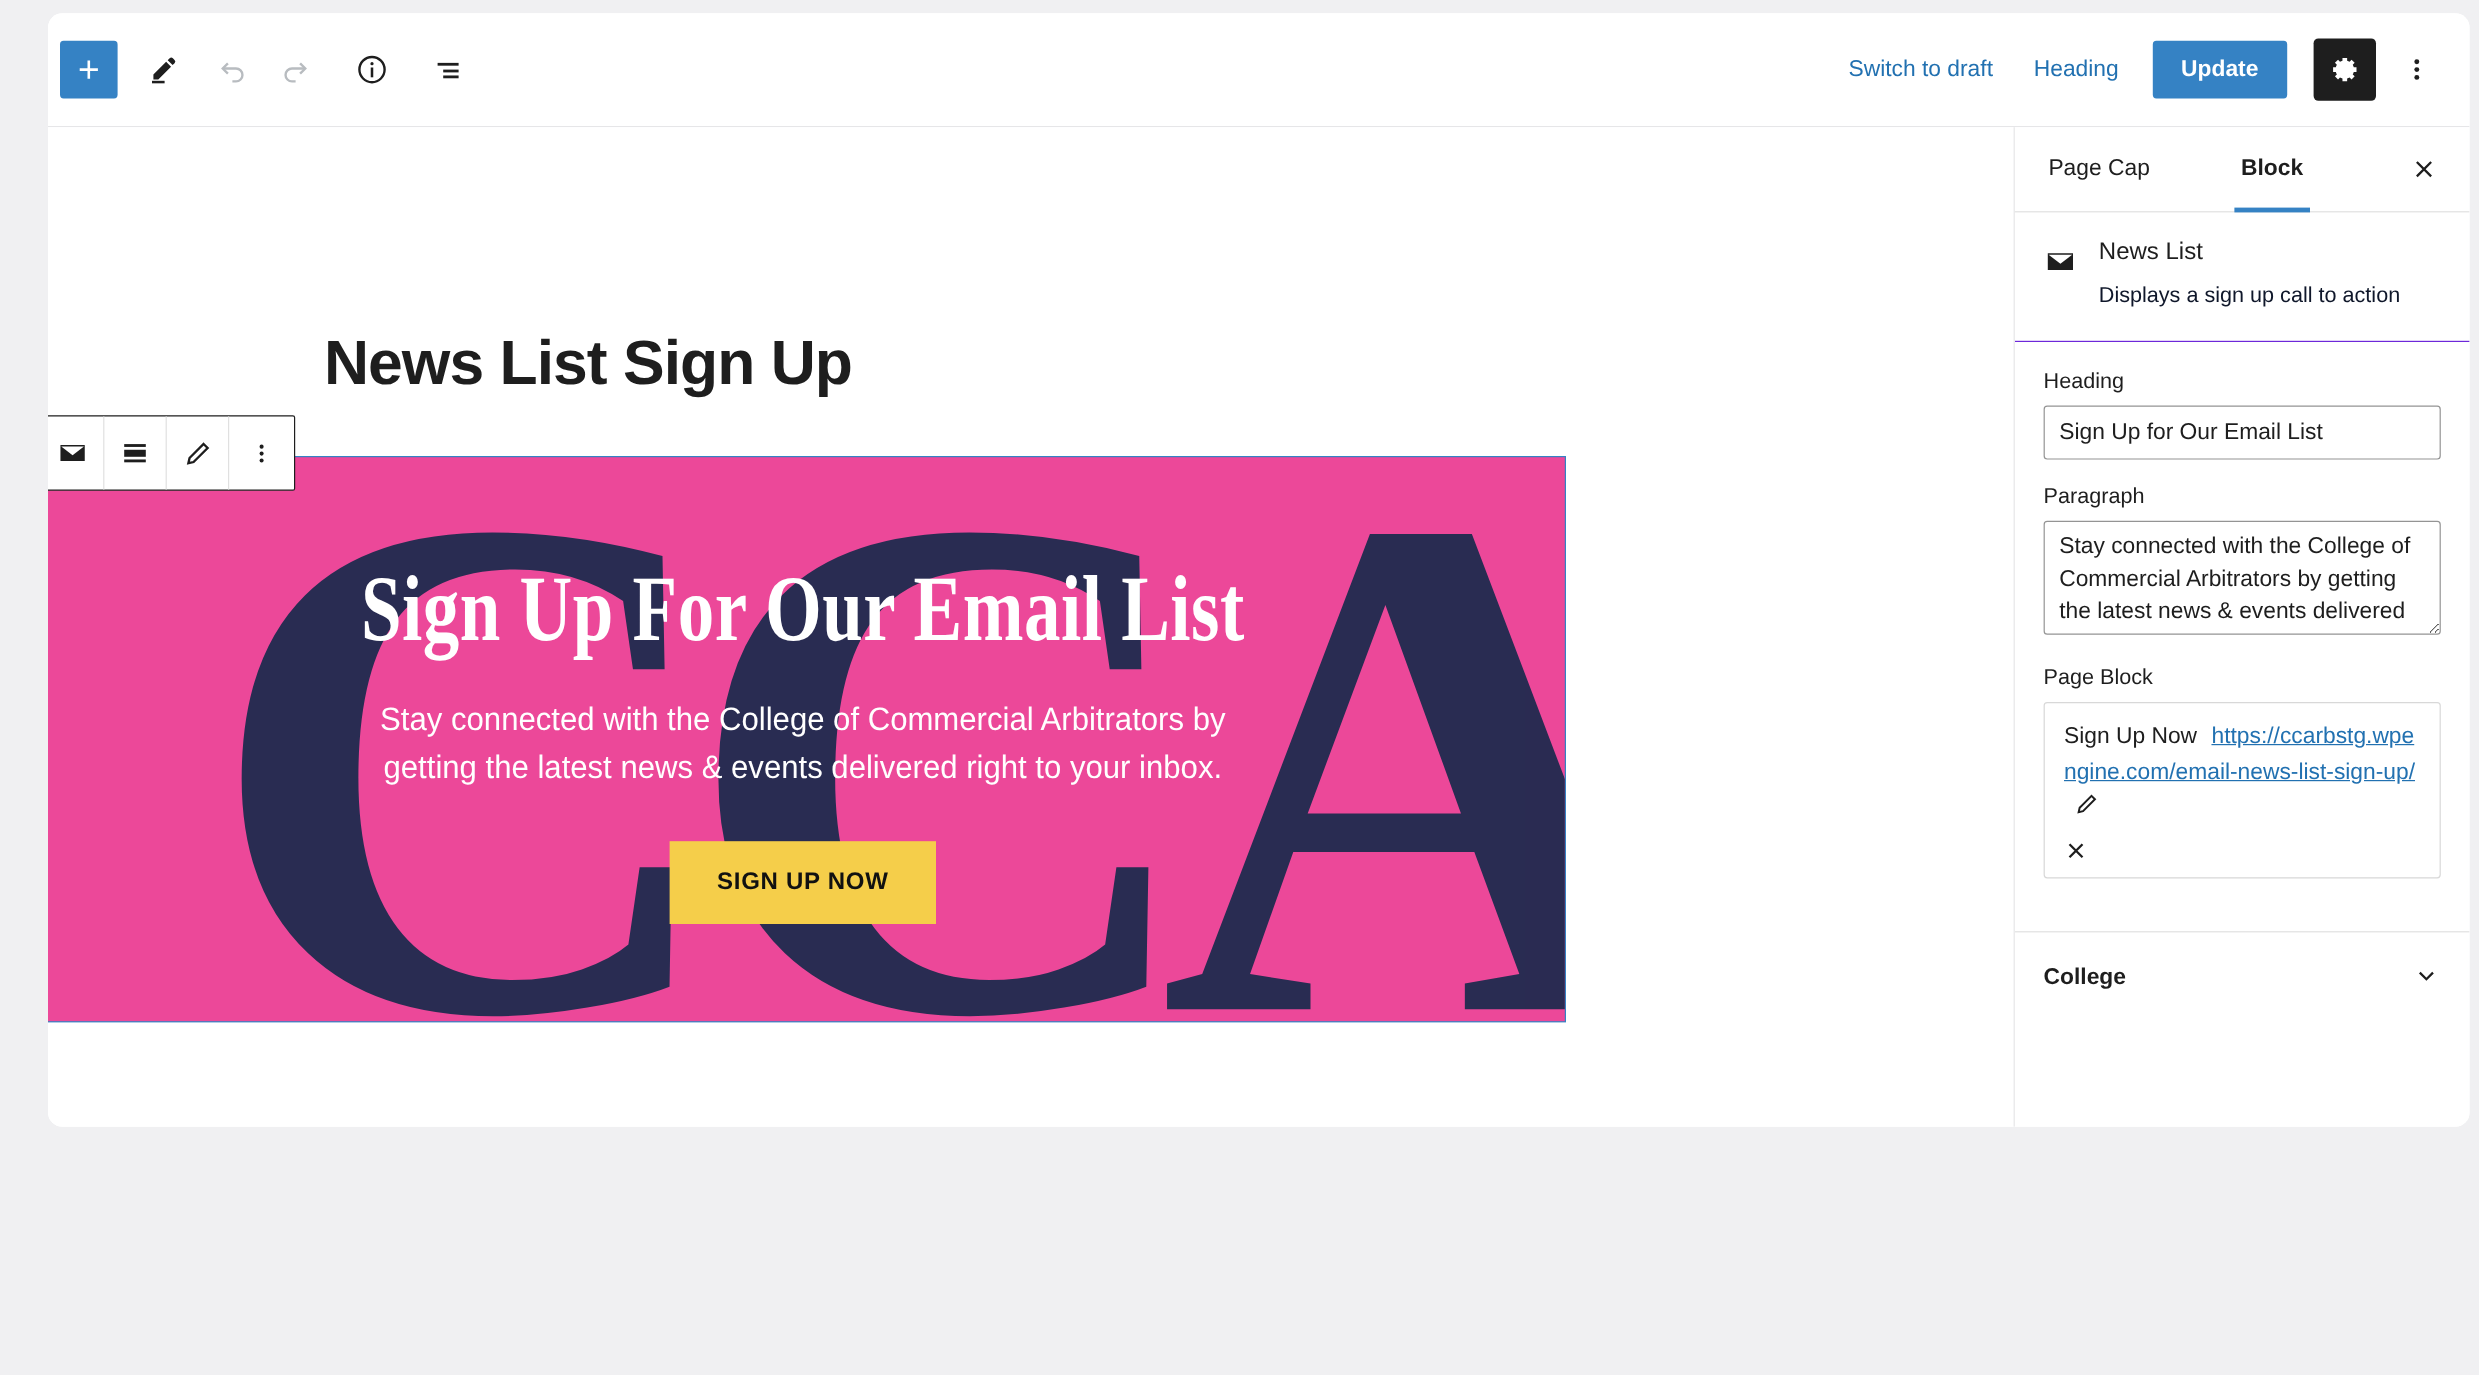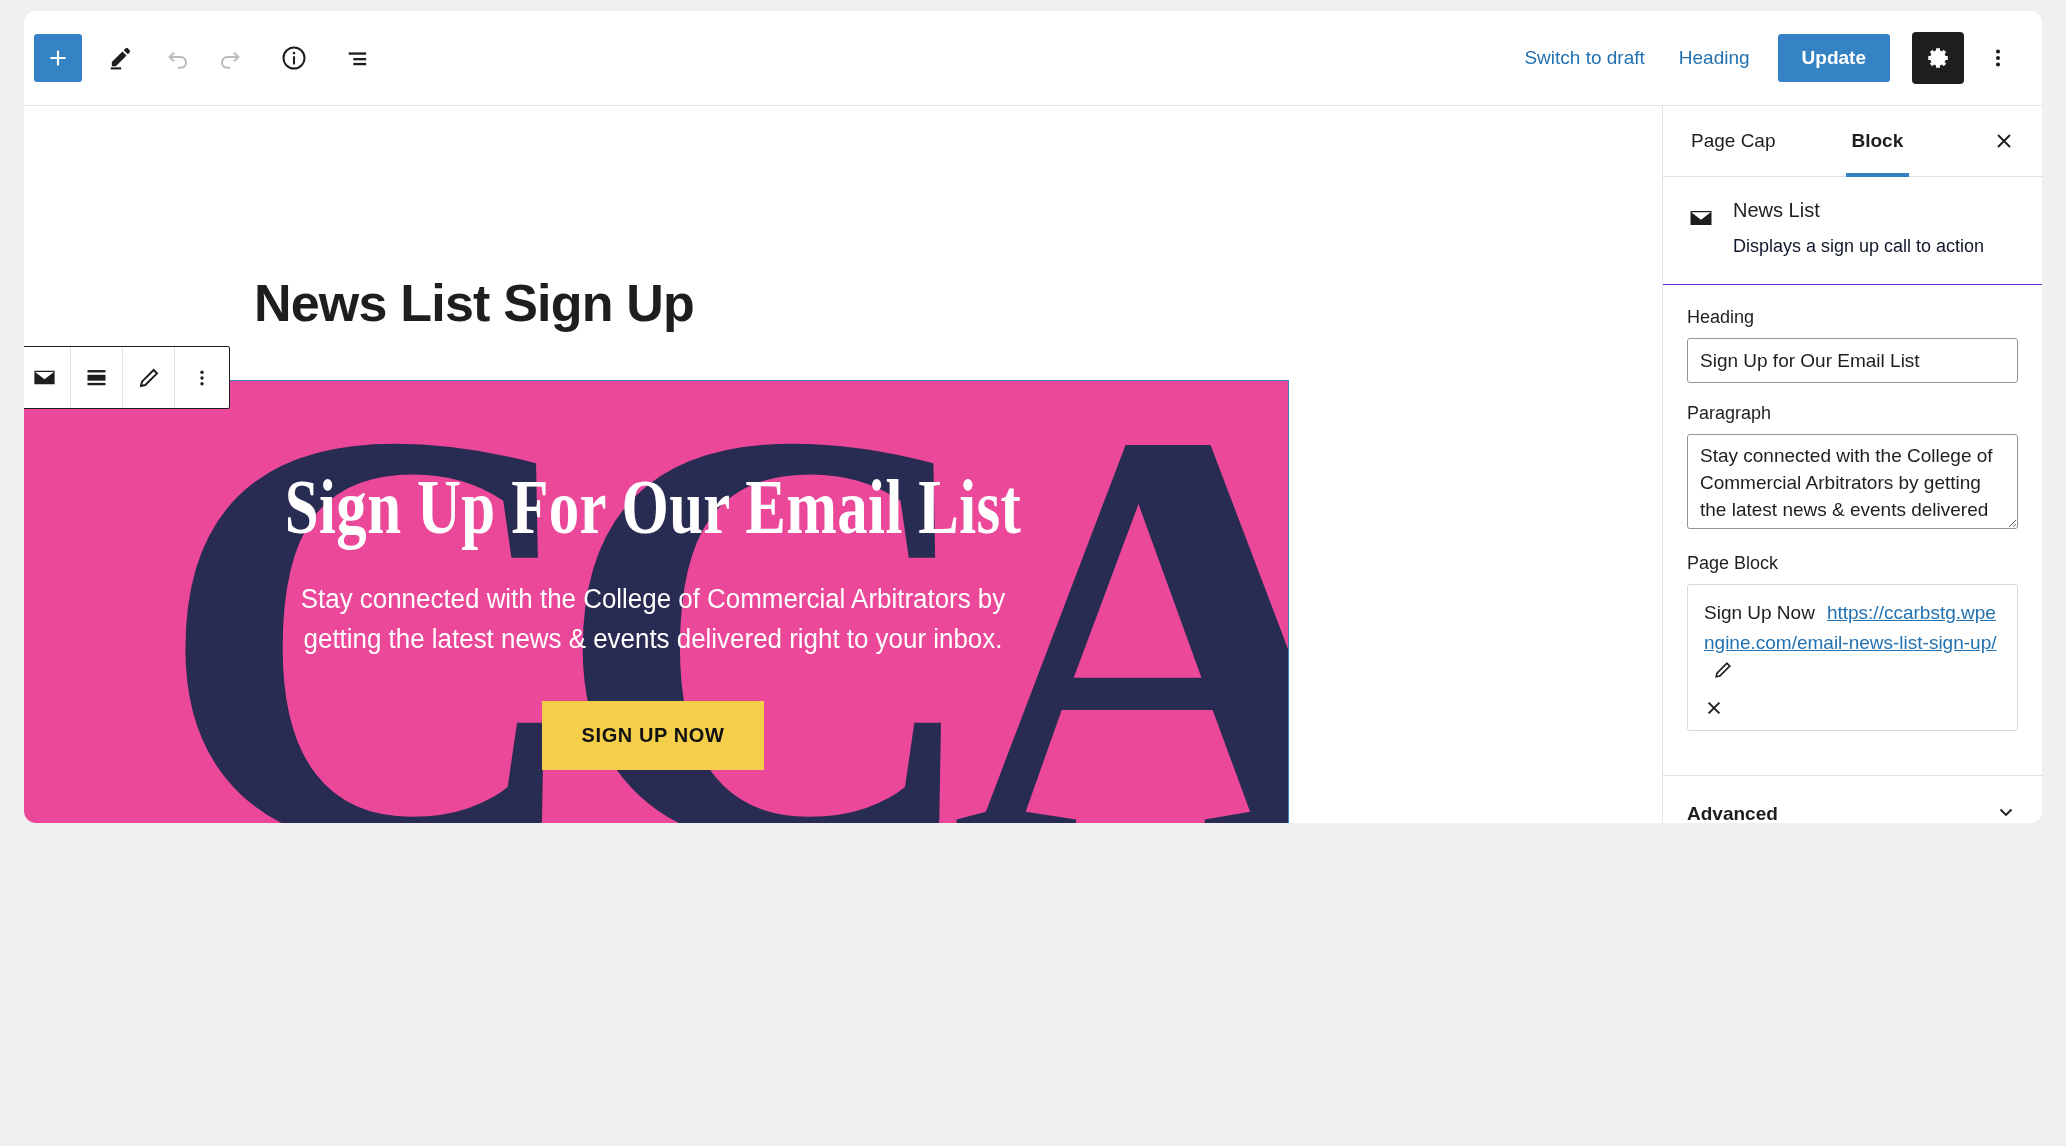--- a/index.html
+++ b/index.html
@@ -7,24 +7,24 @@
     width: 2066px;
     height: 1146px;
     background: #f0f0f2;
     font-family: "Liberation Sans", sans-serif;
     overflow: hidden;
   }
 
   
   #app {
     position: absolute;
-    left: 24px;
+    left: 40px;
     top: 11px;
     width: 2018px;
-    height: 812px;
+    height: 928px;
     background: #ffffff;
     border-radius: 12px;
     overflow: hidden;
     display: flex;
     flex-direction: column;
   }
 
   
   .header {
     height: 95px;
@@ -535,21 +535,21 @@
             <button class="link-remove">
               <svg width="20" height="20" viewBox="0 0 24 24">
                 <path stroke="#1e1e1e" stroke-width="2.3" d="M5.5 5.5l13 13M18.5 5.5l-13 13"></path>
               </svg>
             </button>
           </div>
         </div>
       </div>
 
       <div class="sb-advanced">
-        <span class="adv-title">Advanced</span>
+        <span class="adv-title">College</span>
         <span class="adv-chev">
           <svg width="24" height="24" viewBox="0 0 24 24">
             <path fill="none" stroke="#1e1e1e" stroke-width="1.9" d="m6.5 9.5 5.5 5.5 5.5-5.5"></path>
           </svg>
         </span>
       </div>
     </div>
   </div>
 </div>
 

